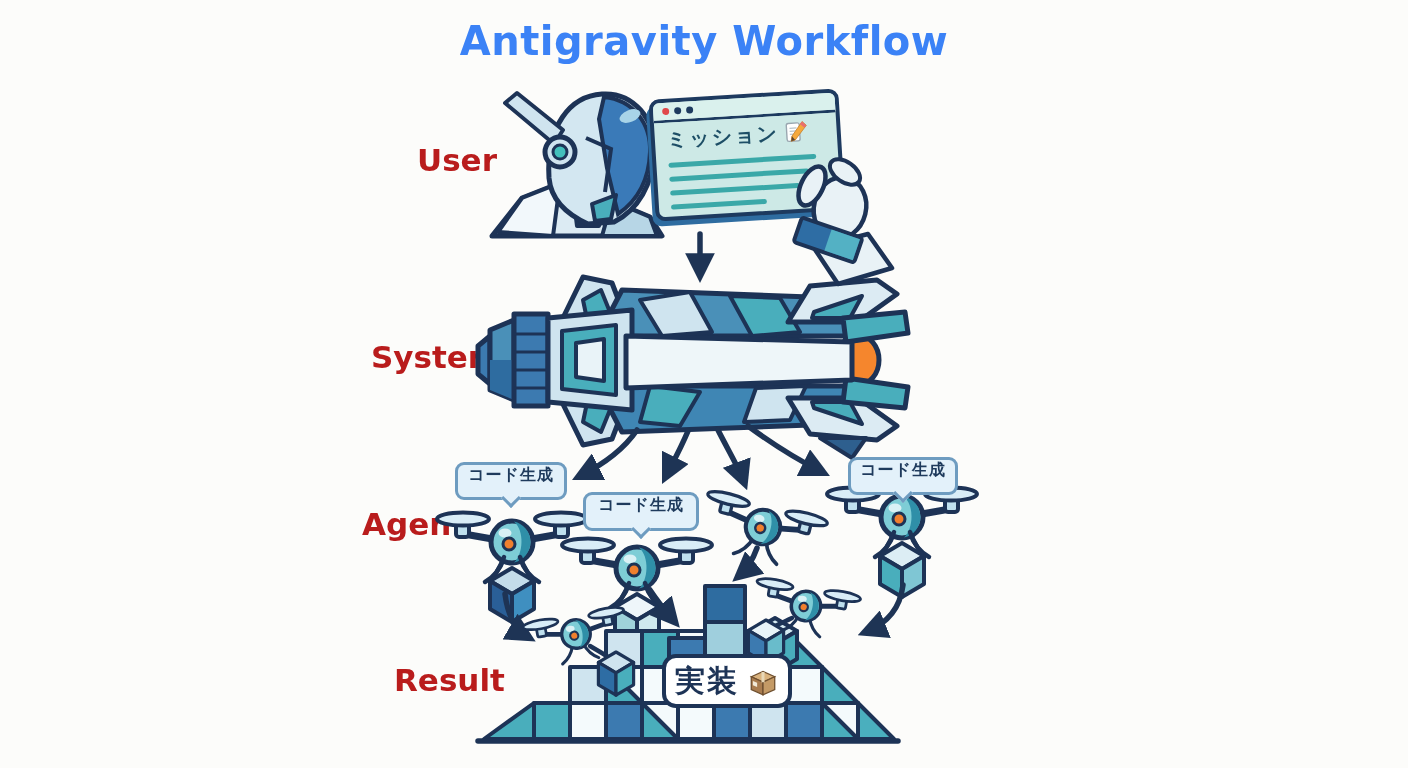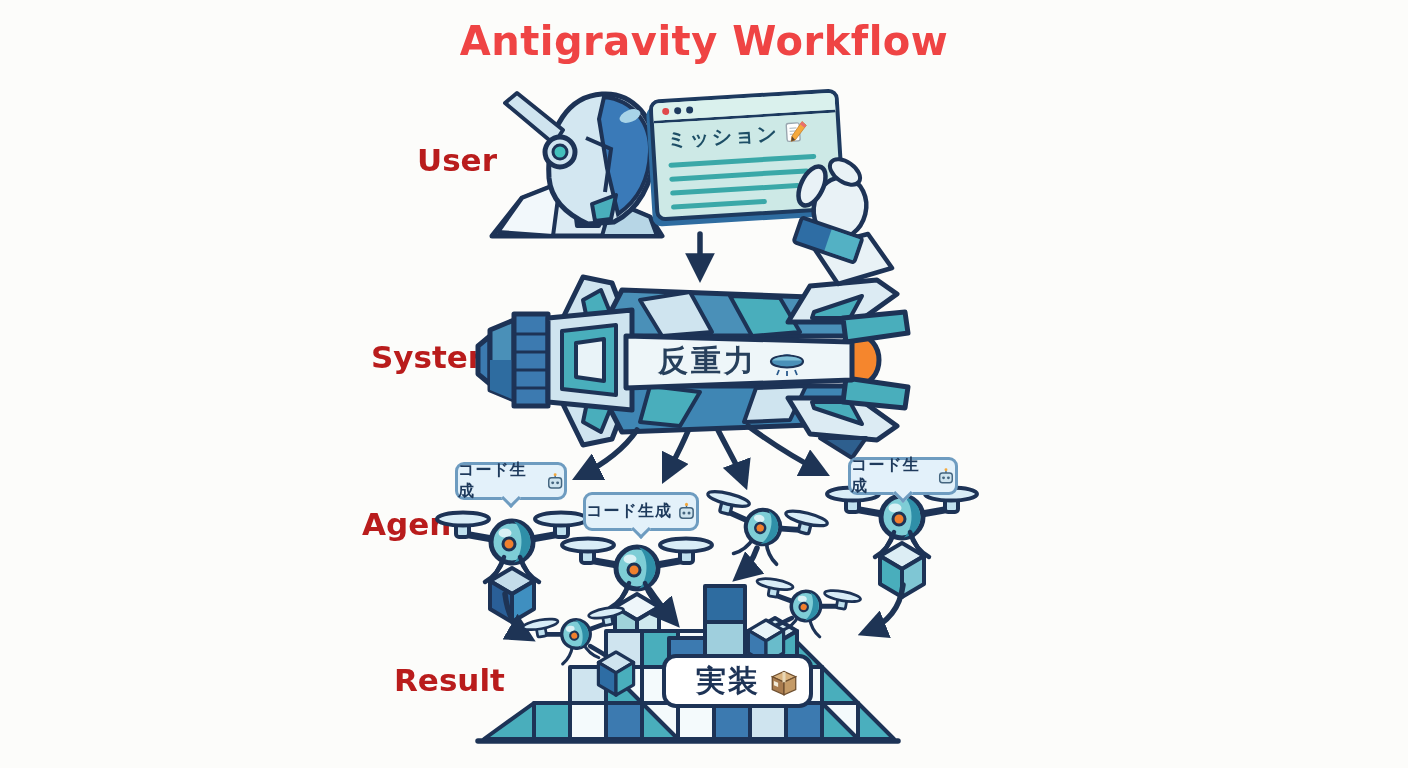--- a/index.html
+++ b/index.html
@@ -1,19 +1,19 @@
 <!DOCTYPE html>
 <html><head>
 <meta charset="utf-8">
 <style>
   html,body{margin:0;padding:0;background:#fcfcfa;}
   .canvas{position:relative;width:1408px;height:768px;overflow:hidden;
           font-family:"DejaVu Sans","Liberation Sans",sans-serif;background:#fcfcfa;}
   .title{position:absolute;left:0;top:18px;width:1408px;text-align:center;
-         font-size:40px;font-weight:800;color:#ef4444;letter-spacing:.5px;}
+         font-size:40px;font-weight:800;color:#3b82f6;letter-spacing:.5px;}
   .rowlabel{position:absolute;font-size:31px;font-weight:800;color:#b91c1c;}
   #lbl-user{left:417px;top:142px;}
   #lbl-system{left:371px;top:339px;}
   #lbl-agent{left:362px;top:506px;}
   #lbl-result{left:356px;top:662px;margin-left:38px;}
 
   svg{position:absolute;left:0;top:0;}
   .outline{stroke:#1d3356;stroke-width:5;stroke-linejoin:round;}
   .thin{stroke:#1d3356;stroke-width:4;stroke-linejoin:round;}
   .arrow{fill:none;stroke:#1e3455;stroke-width:5.5;stroke-linecap:round;}
@@ -39,33 +39,33 @@
   .tline{height:5px;background:#3aa8a8;border-radius:3px;margin-top:9px;}
 
   
   .banner-text{position:absolute;left:640px;top:340px;width:186px;height:42px;z-index:2;
                display:flex;align-items:center;justify-content:center;gap:9px;
                font-size:30px;font-weight:800;color:#27405c;letter-spacing:3px;}
 
   
   .bubble{position:absolute;z-index:2;background:#e3f1fa;border:3px solid #6e9cc0;
           border-radius:9px;display:flex;align-items:center;justify-content:center;gap:5px;
-          font-size:16px;font-weight:700;color:#1e3a5c;letter-spacing:1px;}
+          font-size:16px;font-weight:700;color:#1e3a5c;letter-spacing:1px;flex-direction:column;}
   .bubble:after{content:'';position:absolute;bottom:-8px;left:calc(50% - 7px);width:11px;height:11px;
           background:#e3f1fa;border-right:3px solid #6e9cc0;border-bottom:3px solid #6e9cc0;
           transform:rotate(45deg);}
   #bubble-1{left:455px;top:462px;width:106px;height:32px;}
   #bubble-2{left:583px;top:492px;width:110px;height:33px;}
   #bubble-3{left:848px;top:457px;width:104px;height:32px;}
 
   
   .badge{position:absolute;left:662px;top:654px;width:122px;height:46px;z-index:2;
          background:#ffffff;border:4px solid #1d3356;border-radius:14px;
          display:flex;align-items:center;justify-content:center;gap:8px;
-         font-size:30px;font-weight:800;color:#1d3356;letter-spacing:2px;padding-left:21px;}
+         font-size:30px;font-weight:800;color:#1d3356;letter-spacing:2px;}
 </style>
 </head>
 <body>
 
 <div class="canvas">
 
   <div class="title">Antigravity Workflow</div>
   <div class="rowlabel" id="lbl-user">User</div>
   <div class="rowlabel" id="lbl-system">System</div>
   <div class="rowlabel" id="lbl-agent">Agent</div>
@@ -301,31 +301,20 @@
       <ellipse cx="840" cy="208" rx="26" ry="31" fill="#e9f2f6" stroke="#1d3356" stroke-width="4.5" transform="rotate(14 840 208)"></ellipse>
       <ellipse cx="845" cy="172" rx="17" ry="10" fill="#e9f2f6" stroke="#1d3356" stroke-width="4" transform="rotate(35 845 172)"></ellipse>
       <ellipse cx="812" cy="186" rx="11" ry="21" fill="#e9f2f6" stroke="#1d3356" stroke-width="4.5" transform="rotate(26 812 186)"></ellipse>
       <g transform="rotate(19 828 240)">
         <rect x="796" y="227" width="64" height="26" fill="#2e6da4" stroke="#1d3356" stroke-width="4" rx="3"></rect>
         <rect x="828" y="229" width="30" height="22" fill="#53b1c4"></rect>
       </g>
     </g>
   </svg>
 
-  <div class="banner-text">
-    <span>反重力</span>
-    <svg width="42" height="32" viewBox="0 0 42 32" style="position:static">
-      <path d="M13,14 A9,7 0 0 1 29,14 Z" fill="#bfe0ee" stroke="#2a5a8c" stroke-width="2"></path>
-      <ellipse cx="21" cy="16.5" rx="16" ry="6" fill="#4a90b8" stroke="#1d3356" stroke-width="2.2"></ellipse>
-      <path d="M6,15.5 A16,6 0 0 1 36,15.5 Z" fill="#7fc0d8"></path>
-      <line x1="13" y1="25" x2="11" y2="30" stroke="#2a5a8c" stroke-width="1.8"></line>
-      <line x1="21" y1="26" x2="21" y2="31" stroke="#2a5a8c" stroke-width="1.8"></line>
-      <line x1="29" y1="25" x2="31" y2="30" stroke="#2a5a8c" stroke-width="1.8"></line>
-    </svg>
-  </div>
 
   <div class="bubble" id="bubble-1">
     <span>コード生成</span>
     <svg width="19" height="19" viewBox="0 0 20 20" style="position:static">
       <line x1="10" y1="6" x2="10" y2="3" stroke="#44657f" stroke-width="1.5"></line>
       <circle cx="10" cy="2.5" r="1.6" fill="#f5a93c"></circle>
       <rect x="3" y="6" width="14" height="11" rx="3" fill="#cfe4ef" stroke="#44657f" stroke-width="1.6"></rect>
       <circle cx="7.3" cy="11.5" r="1.6" fill="#44657f"></circle>
       <circle cx="12.7" cy="11.5" r="1.6" fill="#44657f"></circle>
     </svg>

